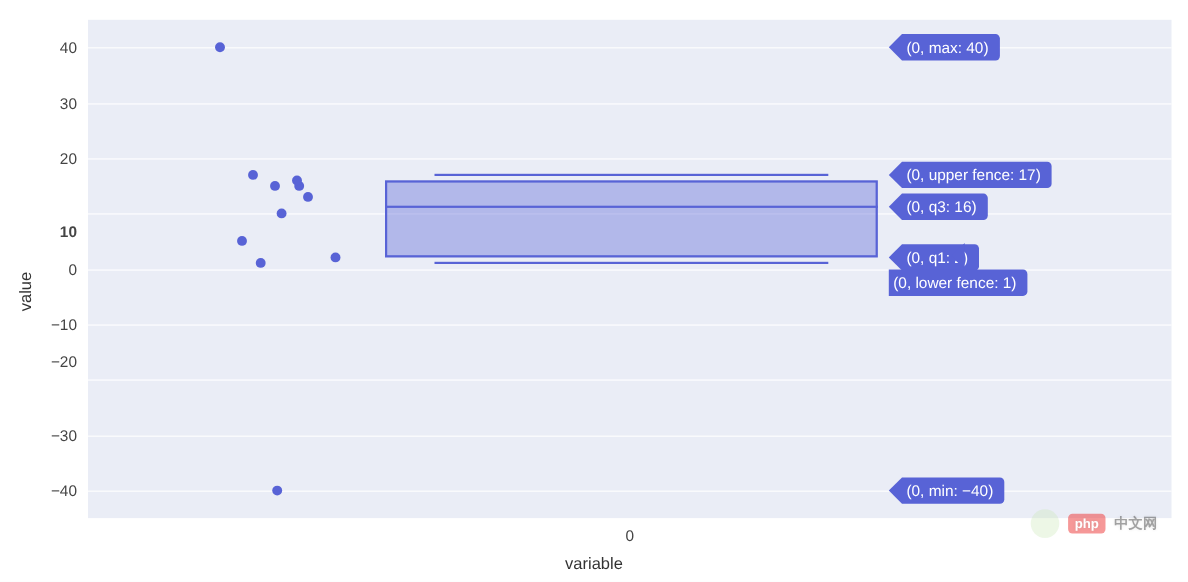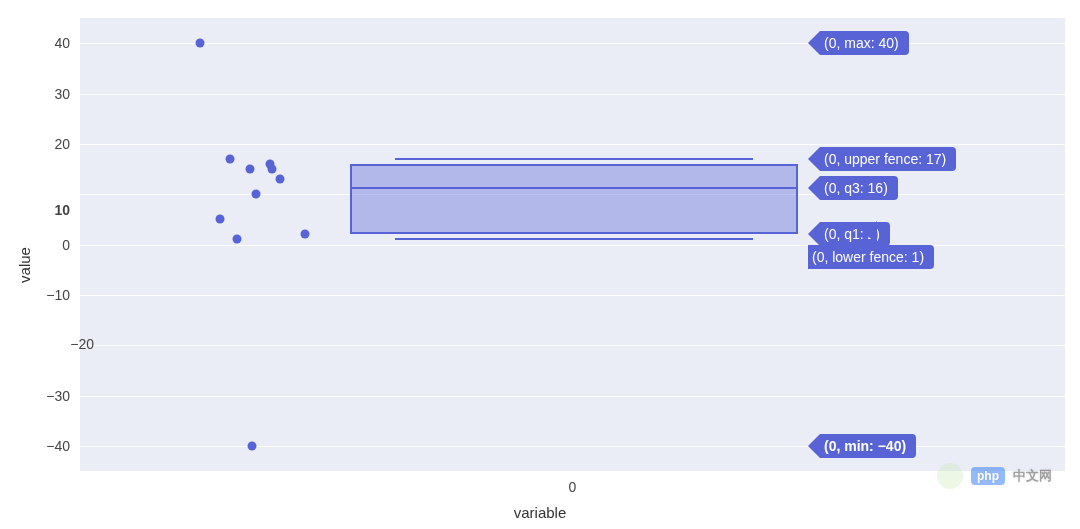--- a/index.html
+++ b/index.html
@@ -112,41 +112,41 @@
     font-size: 20px;
     font-weight: bold;
     text-shadow: 0 0 3px rgba(0,0,0,0.2);
     opacity: 0.55;
   }
   .wm-dot {
     width: 26px; height: 26px; border-radius: 50%;
     background: rgba(200,230,180,0.6);
   }
   .wm-php {
-    background: #3b82f6;
+    background: #ef4444;
     color: #fff;
     font-size: 12px;
     padding: 2px 6px;
     border-radius: 4px;
   }
   .wm-cn { color: #555; font-size: 13px; font-weight: bold; }
 </style>
 </head>
 <body>
 
 <div class="y-label">value</div>
 <div class="x-label">variable</div>
 
 <div class="chart-area" id="plot">
     <div class="grid-line-h" style="top: 427.833px;"></div>
     <div class="y-tick" style="top: 427.833px;">−40</div>
     <div class="grid-line-h" style="top: 377.5px;"></div>
     <div class="y-tick" style="top: 377.5px;">−30</div>
     <div class="grid-line-h" style="top: 327.167px;"></div>
-    <div class="y-tick" style="top: 326px; margin-left: 24px;">−20</div>
+    <div class="y-tick" style="top: 311px;">−20</div>
     <div class="grid-line-h" style="top: 276.833px;"></div>
     <div class="y-tick" style="top: 276.833px;">−10</div>
     <div class="grid-line-h" style="top: 226.5px;"></div>
     <div class="y-tick" style="top: 226.5px;">0</div>
     <div class="grid-line-h" style="top: 176.167px;"></div>
     <div class="y-tick" style="top: 192px; font-weight: bold;">10</div>
     <div class="grid-line-h" style="top: 125.833px;"></div>
     <div class="y-tick" style="top: 125.833px;">20</div>
     <div class="grid-line-h" style="top: 75.5px;"></div>
     <div class="y-tick" style="top: 75.5px; text-align: center;">30</div>
@@ -181,21 +181,21 @@
       <div class="bubble">(0, q3: 16)</div>
     </div>
     <div class="annot" style="left: 728px; top: 216.433px;">
       <div class="tri"></div>
       <div class="bubble">(0, q1: 2)</div>
     </div>
     <div class="annot" style="left: 728px; top: 221.467px; flex-direction: column;">
       <div class="tri"></div>
       <div class="bubble">(0, lower fence: 1)</div>
     </div>
-    <div class="annot" style="left: 728px; top: 427.833px; font-weight: bold;">
+    <div class="annot" style="left: 728px; top: 427.833px;">
       <div class="tri"></div>
       <div class="bubble">(0, min: −40)</div>
     </div>
   </div>
 
 <div class="watermark">
   <span class="wm-dot"></span>
   <span class="wm-php">php</span>
   <span class="wm-cn">中文网</span>
 </div>

